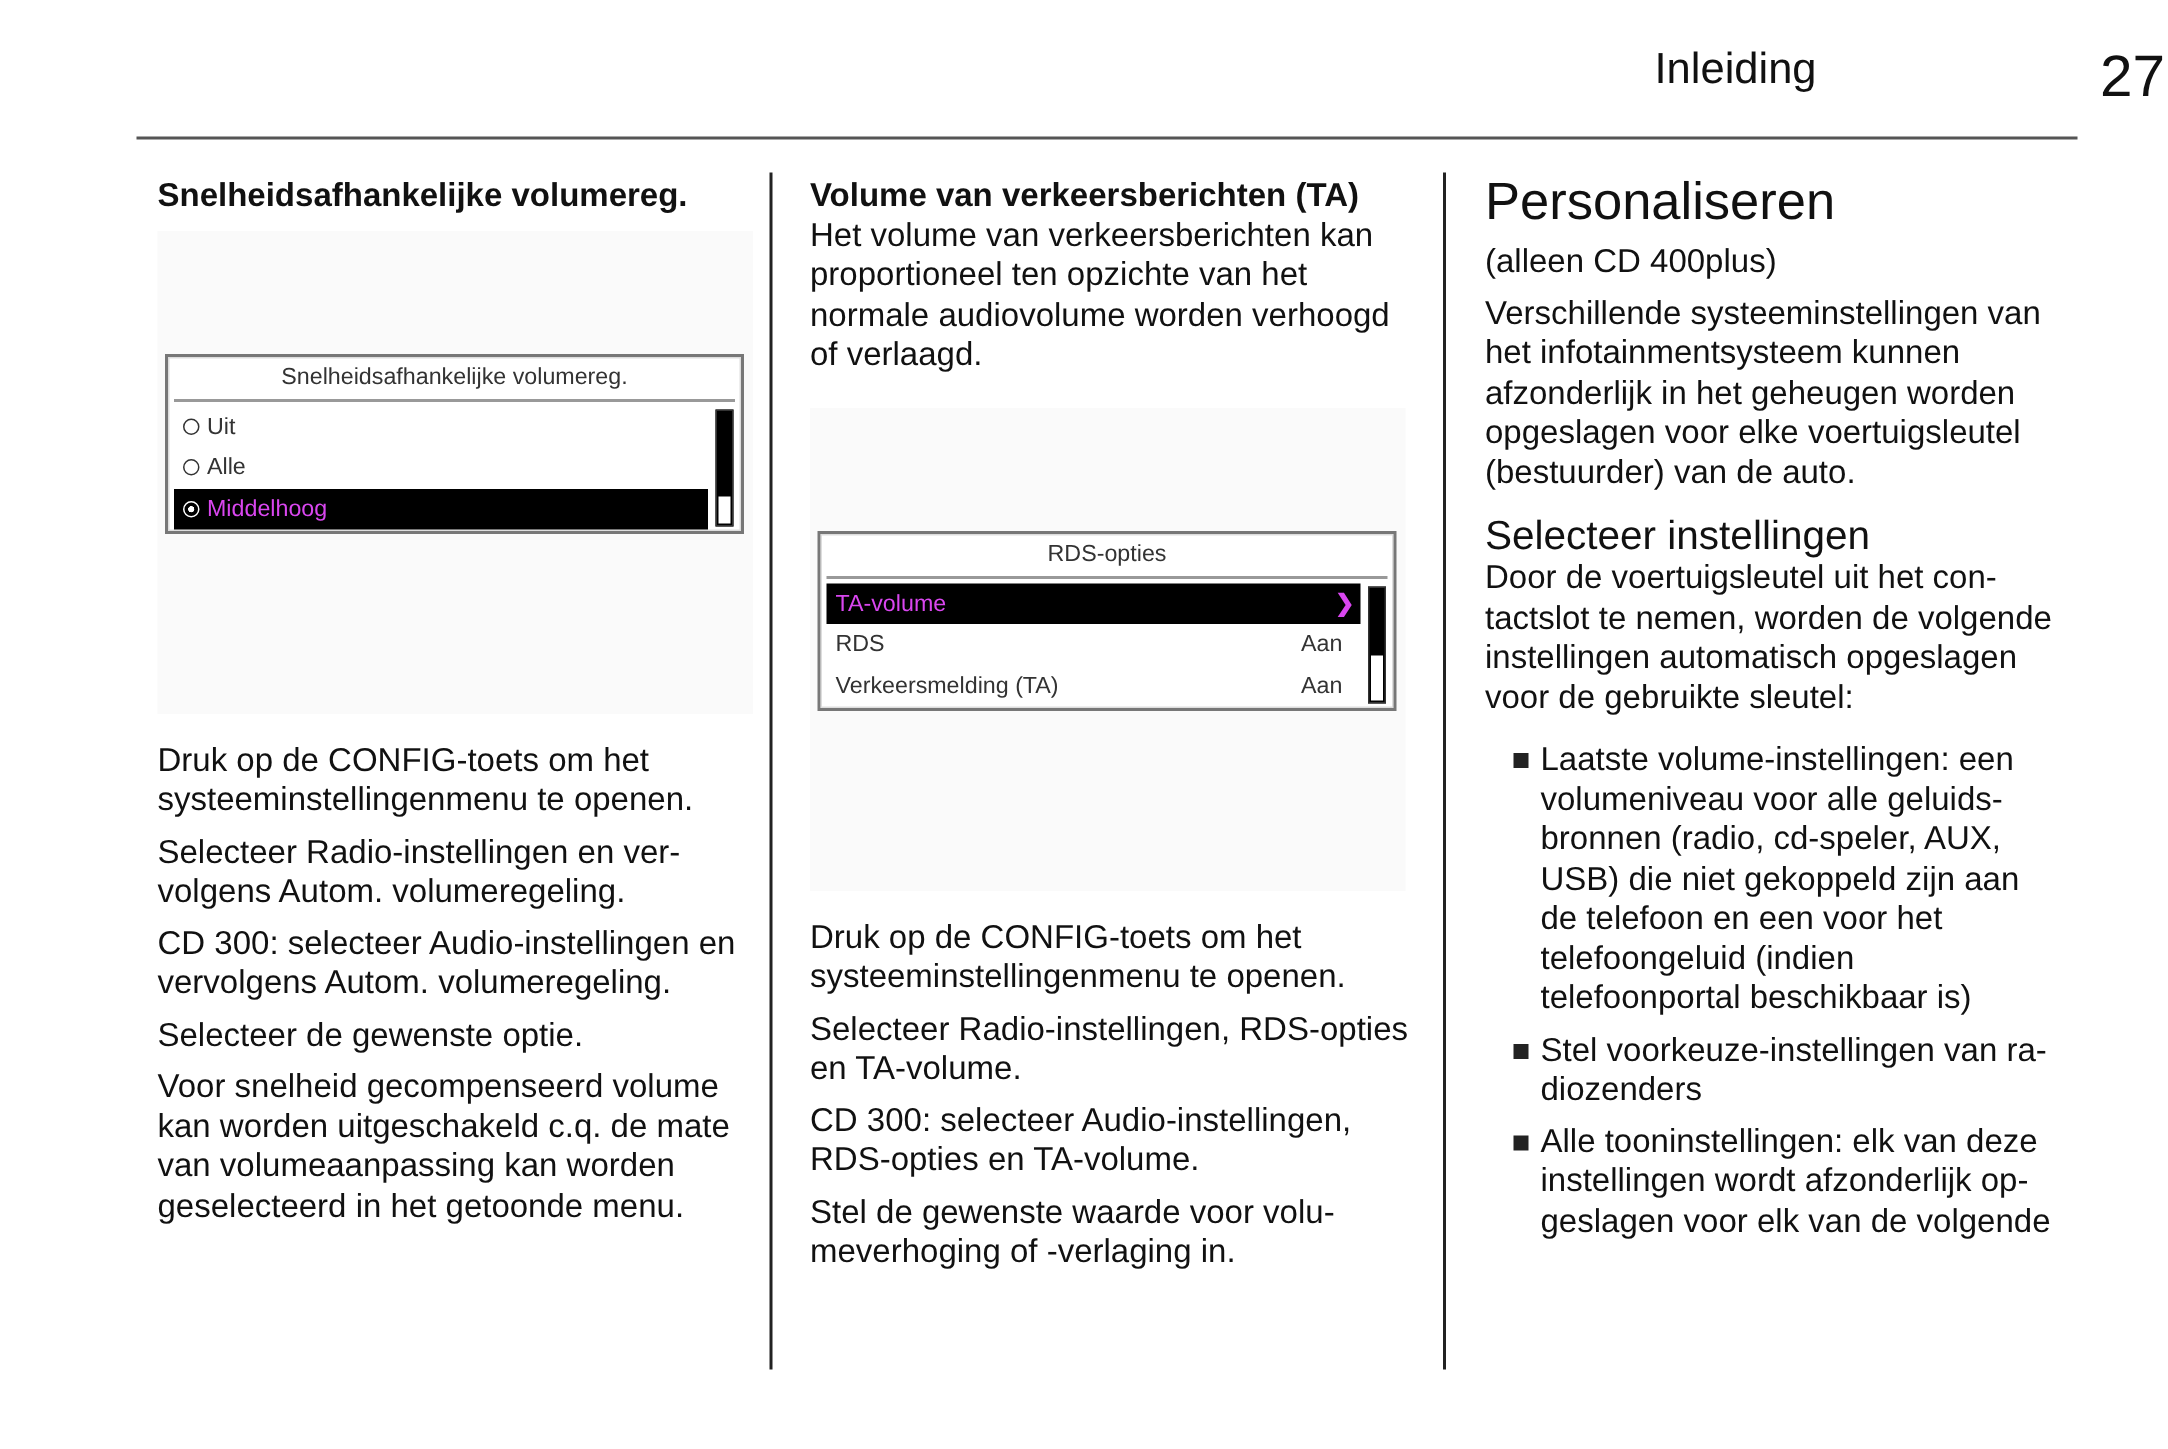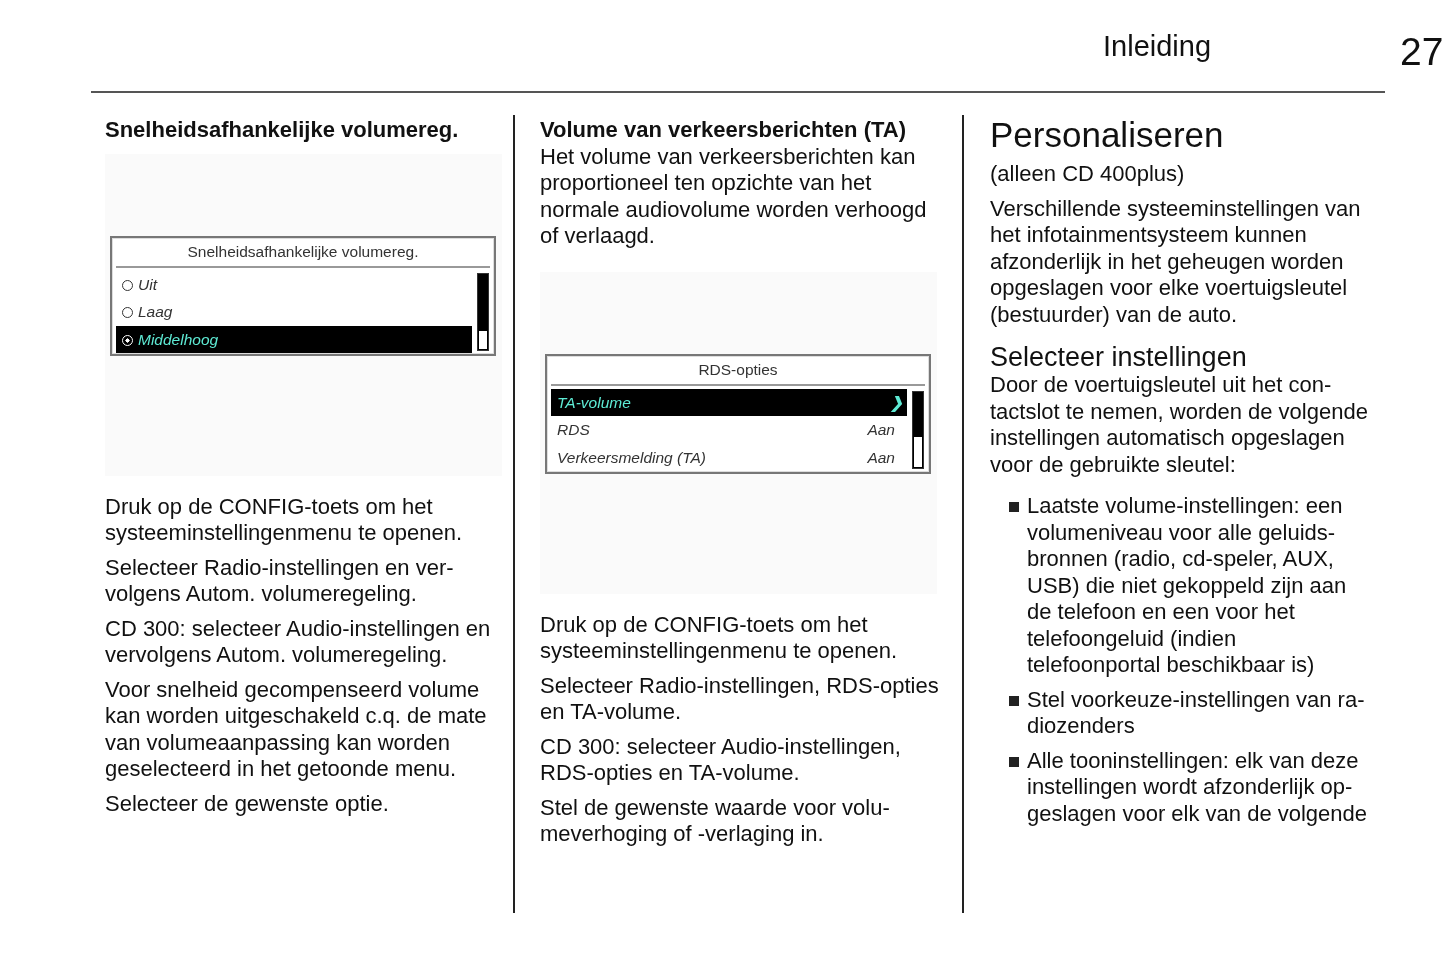--- a/index.html
+++ b/index.html
@@ -10,22 +10,22 @@
   .hdr-rule { position:absolute; left:91px; top:91px; width:1294px; height:2px; background:#555; }
   .vrule { position:absolute; top:115px; width:1.5px; height:798px; background:#222; }
   .col { position:absolute; top:115px; font-size:22px; line-height:26.5px; }
   .col p { margin:0 0 8px 0; }
   .col b { font-weight:normal; }
   .h-small { font-weight:bold; }
   .pic { background:#fafafa; position:relative; margin:10px 0 18px 0; }
   .scr { position:absolute; border:2px solid #777; background:#fff; box-shadow: inset 0 0 0 1px #ddd; }
   .scr-title { text-align:center; font-size:15.5px; color:#333; height:28px; line-height:28px;
                border-bottom:2px solid #999; margin:0 4px; }
-  .scr-row { height:27.5px; line-height:27.5px; font-size:15.5px; color:#333; padding-left:6px; position:relative; margin-right:22px; margin-left:4px;font-style:italic; }
-  .scr-row.sel { background:#000; color:#5eead4; }
+  .scr-row { height:27.5px; line-height:27.5px; font-size:15.5px; color:#333; padding-left:6px; position:relative; margin-right:22px; margin-left:4px; }
+  .scr-row.sel { background:#000; color:#d946ef; }
   .radio { display:inline-block; width:11px; height:11px; border:1.5px solid #333; border-radius:50%; vertical-align:-1px; margin-right:5px; box-sizing:border-box; }
   .sel .radio { border-color:#fff; background:radial-gradient(circle,#fff 0 30%, #000 35%); }
   .val { position:absolute; right:12px; }
   .chev { position:absolute; right:4px; font-weight:bold; }
   .sbar { position:absolute; right:5px; width:10px; border:1px solid #333; background:#000; }
   .sthumb { position:absolute; left:1px; right:1px; bottom:1px; background:#fff; }
   .big-h { font-size:35px; line-height:40px; margin-bottom:6px; }
   .mid-h { font-size:27px; line-height:30px; margin:14px 0 0 0; }
   ul.bl { list-style:none; margin:15px; padding:0; }
   ul.bl li { position:relative; padding-left:22px; margin-bottom:8px; }
@@ -40,33 +40,33 @@
 <div class="vrule" style="left:513px"></div>
 <div class="vrule" style="left:962px"></div>
 
 <div class="col" style="left:105px; width:400px; top:117px;">
   <div class="h-small">Snelheidsafhankelijke volumereg.</div>
   <div class="pic" style="height:322px; width:397px;">
     <div class="scr" style="left:5px; top:82px; width:382px; height:116px;">
       <div class="scr-title">Snelheidsafhankelijke volumereg.</div>
       <div style="position:relative; margin-top:3px;">
         <div class="scr-row"><span class="radio"></span><span>Uit</span></div>
-        <div class="scr-row"><span class="radio"></span><span>Laag</span></div>
+        <div class="scr-row"><span class="radio"></span><span>Alle</span></div>
         <div class="scr-row sel"><span class="radio"></span><span>Middelhoog</span></div>
         <div class="sbar" style="top:2px; height:76px;">
             <div class="sthumb" style="height:18px;"></div>
           </div>
       </div>
     </div>
   </div>
   <p><span>Druk op de </span><b>CONFIG</b><span>-toets om het systeeminstellingenmenu te openen.</span></p>
   <p><span>Selecteer </span><b>Radio-instellingen</b><span> en ver­volgens </span><b>Autom. volumeregeling</b><span>.</span></p>
   <p><span>CD 300: selecteer </span><b>Audio-instellingen</b><span> en vervolgens </span><b>Autom. volumeregeling</b><span>.</span></p>
+  <p>Selecteer de gewenste optie.</p>
   <p>Voor snelheid gecompenseerd vo­lume kan worden uitgeschakeld c.q. de mate van volumeaanpassing kan worden geselecteerd in het getoonde menu.</p>
-  <p>Selecteer de gewenste optie.</p>
 </div>
 
 <div class="col" style="left:540px; width:400px; top:117px;">
   <div class="h-small">Volume van verkeersberichten (TA)</div>
   <div>Het volume van verkeersberichten kan proportioneel ten opzichte van het normale audiovolume worden verhoogd of verlaagd.</div>
   <div class="pic" style="height:322px; width:397px; margin-top:22px;">
     <div class="scr" style="left:5px; top:82px; width:382px; height:116px;">
       <div class="scr-title">RDS-opties</div>
       <div style="position:relative; margin-top:3px;">
         <div class="scr-row sel"><span>TA-volume</span><span class="chev">❯</span></div>

